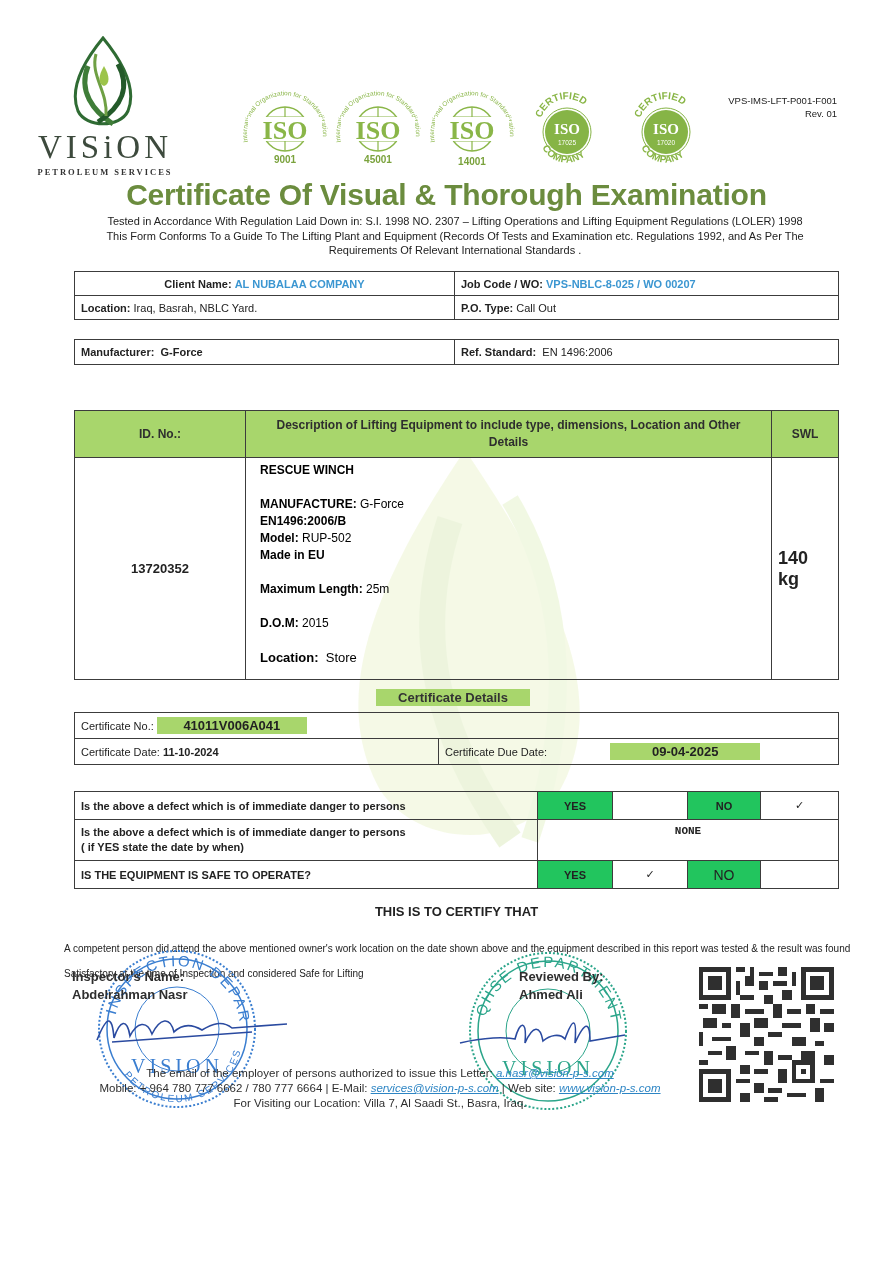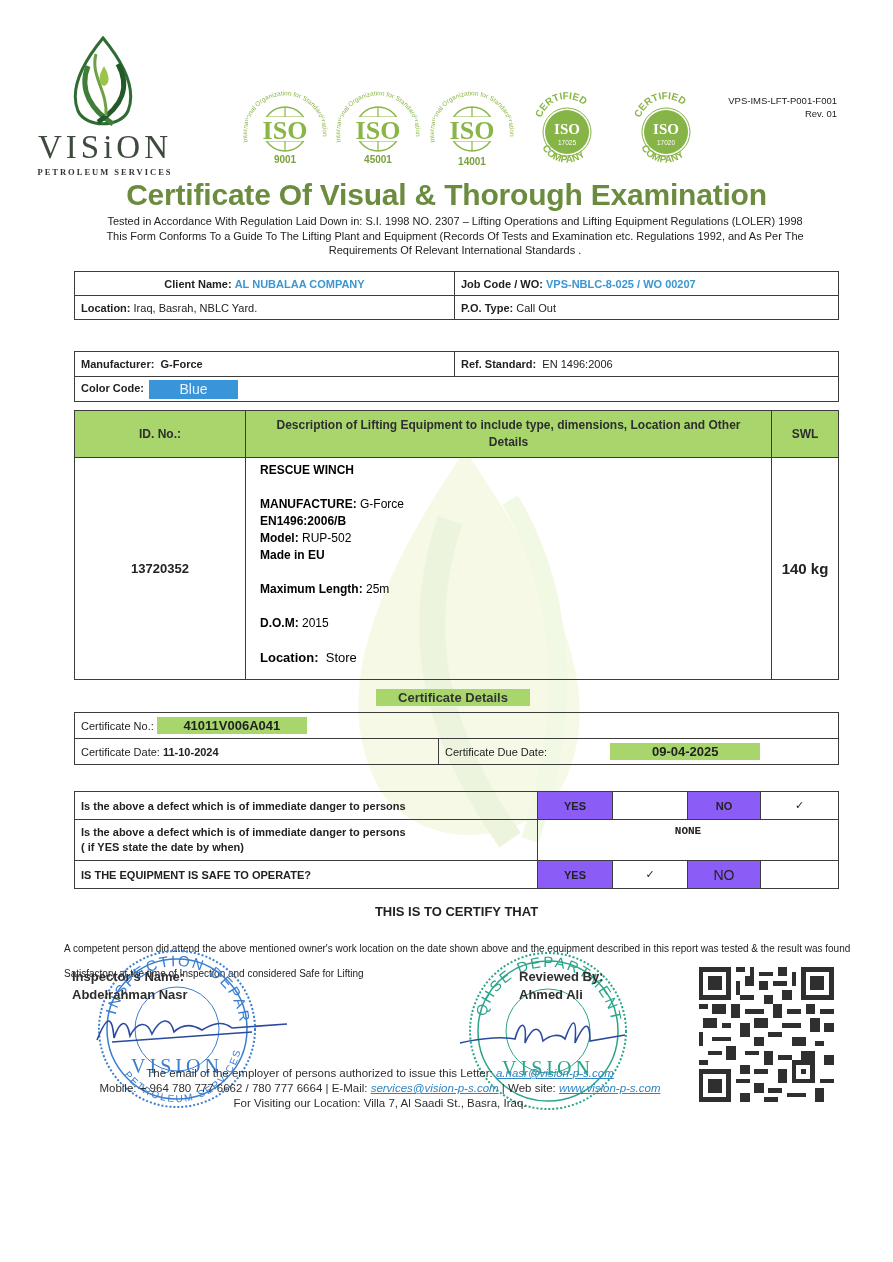--- a/index.html
+++ b/index.html
@@ -26,34 +26,34 @@
   .title { position: absolute; left: 0; top: 178px; width: 893px; text-align: center;
     font-size: 30px; font-weight: bold; color: #6b8c3e; letter-spacing: -0.2px; }
   .subtitle { position: absolute; left: 60px; top: 214px; width: 790px; text-align: center;
     font-size: 11px; line-height: 14.5px; color: #222; }
 
   
   table { border-collapse: collapse; position: absolute; left: 74px; width: 765px; }
   td, th { border: 1.6px solid #3c3c3c; font-size: 11px; padding: 0 6px; text-align: left; vertical-align: middle; }
   .b { font-weight: bold; }
   .blue-text { color: #3b96d1; font-weight: bold; }
-  .green-bg { background: #8b5cf6; }
+  .green-bg { background: #22c55e; }
 
   .t-client { top: 271px; }
   .t-client td { height: 24px; }
-  .t-mfr { top: 339px; margin-top: 12px; }
+  .t-mfr { top: 339px; }
   .t-mfr td { height: 25px; }
   .color-chip { display: inline-block; background: #3a95d8; color: #e8f4ff; width: 89px; text-align: center;
     font-size: 14px; height: 19px; line-height: 19px; vertical-align: middle; margin-left: 2px; }
 
   .t-equip { top: 410px; }
   .t-equip th { background: #a8d66c; font-weight: bold; font-size: 12px; text-align: center; height: 47px; line-height: 17px; color: #2e2e2e; }
   .t-equip td.body { height: 222px; }
   .t-equip td.id { text-align: center; font-weight: bold; font-size: 13px; }
-  .t-equip td.swl { text-align: center; font-weight: bold; font-size: 15px; }
+  .t-equip td.swl { text-align: left; font-weight: bold; font-size: 18px; }
   .desc { font-size: 12px; line-height: 17px; padding: 4px 4px; color: #000000; }
   .desc .gap { height: 17px; }
 
   .cert-heading { position: absolute; left: 376px; top: 689px; width: 154px; height: 17px; background: #a8d66c;
     text-align: center; font-weight: bold; font-size: 13px; line-height: 17px; color: #333; }
 
   .t-cert { top: 712px; }
   .t-cert td { height: 26px; }
   .hl { display: inline-block; background: #a8d66c; font-weight: bold; font-size: 13px; text-align: center; height: 17px; line-height: 17px; }
   .hl-certno { width: 150px; }
@@ -196,26 +196,20 @@
 <table class="t-mfr">
   <tbody>
       <tr>
     <td style="width:380px;">
       <span class="b">Manufacturer:</span>&nbsp;
       <span class="b">G-Force</span>
     </td>
     <td>
       <span class="b">Ref. Standard:</span>&nbsp;
       <span>EN 1496:2006</span>
-    </td>
-  </tr>
-  <tr>
-    <td colspan="2">
-      <span class="b">Color Code:</span>
-      <span class="color-chip">Blue</span>
     </td>
   </tr>
 </tbody>
   </table>
 
 <table class="t-equip">
   <tbody>
       <tr>
     <th style="width:171px;margin-left:12px;">ID. No.:</th>
     <th style="padding:0 14px;">Description of Lifting Equipment to include type, dimensions, Location and Other Details</th>

